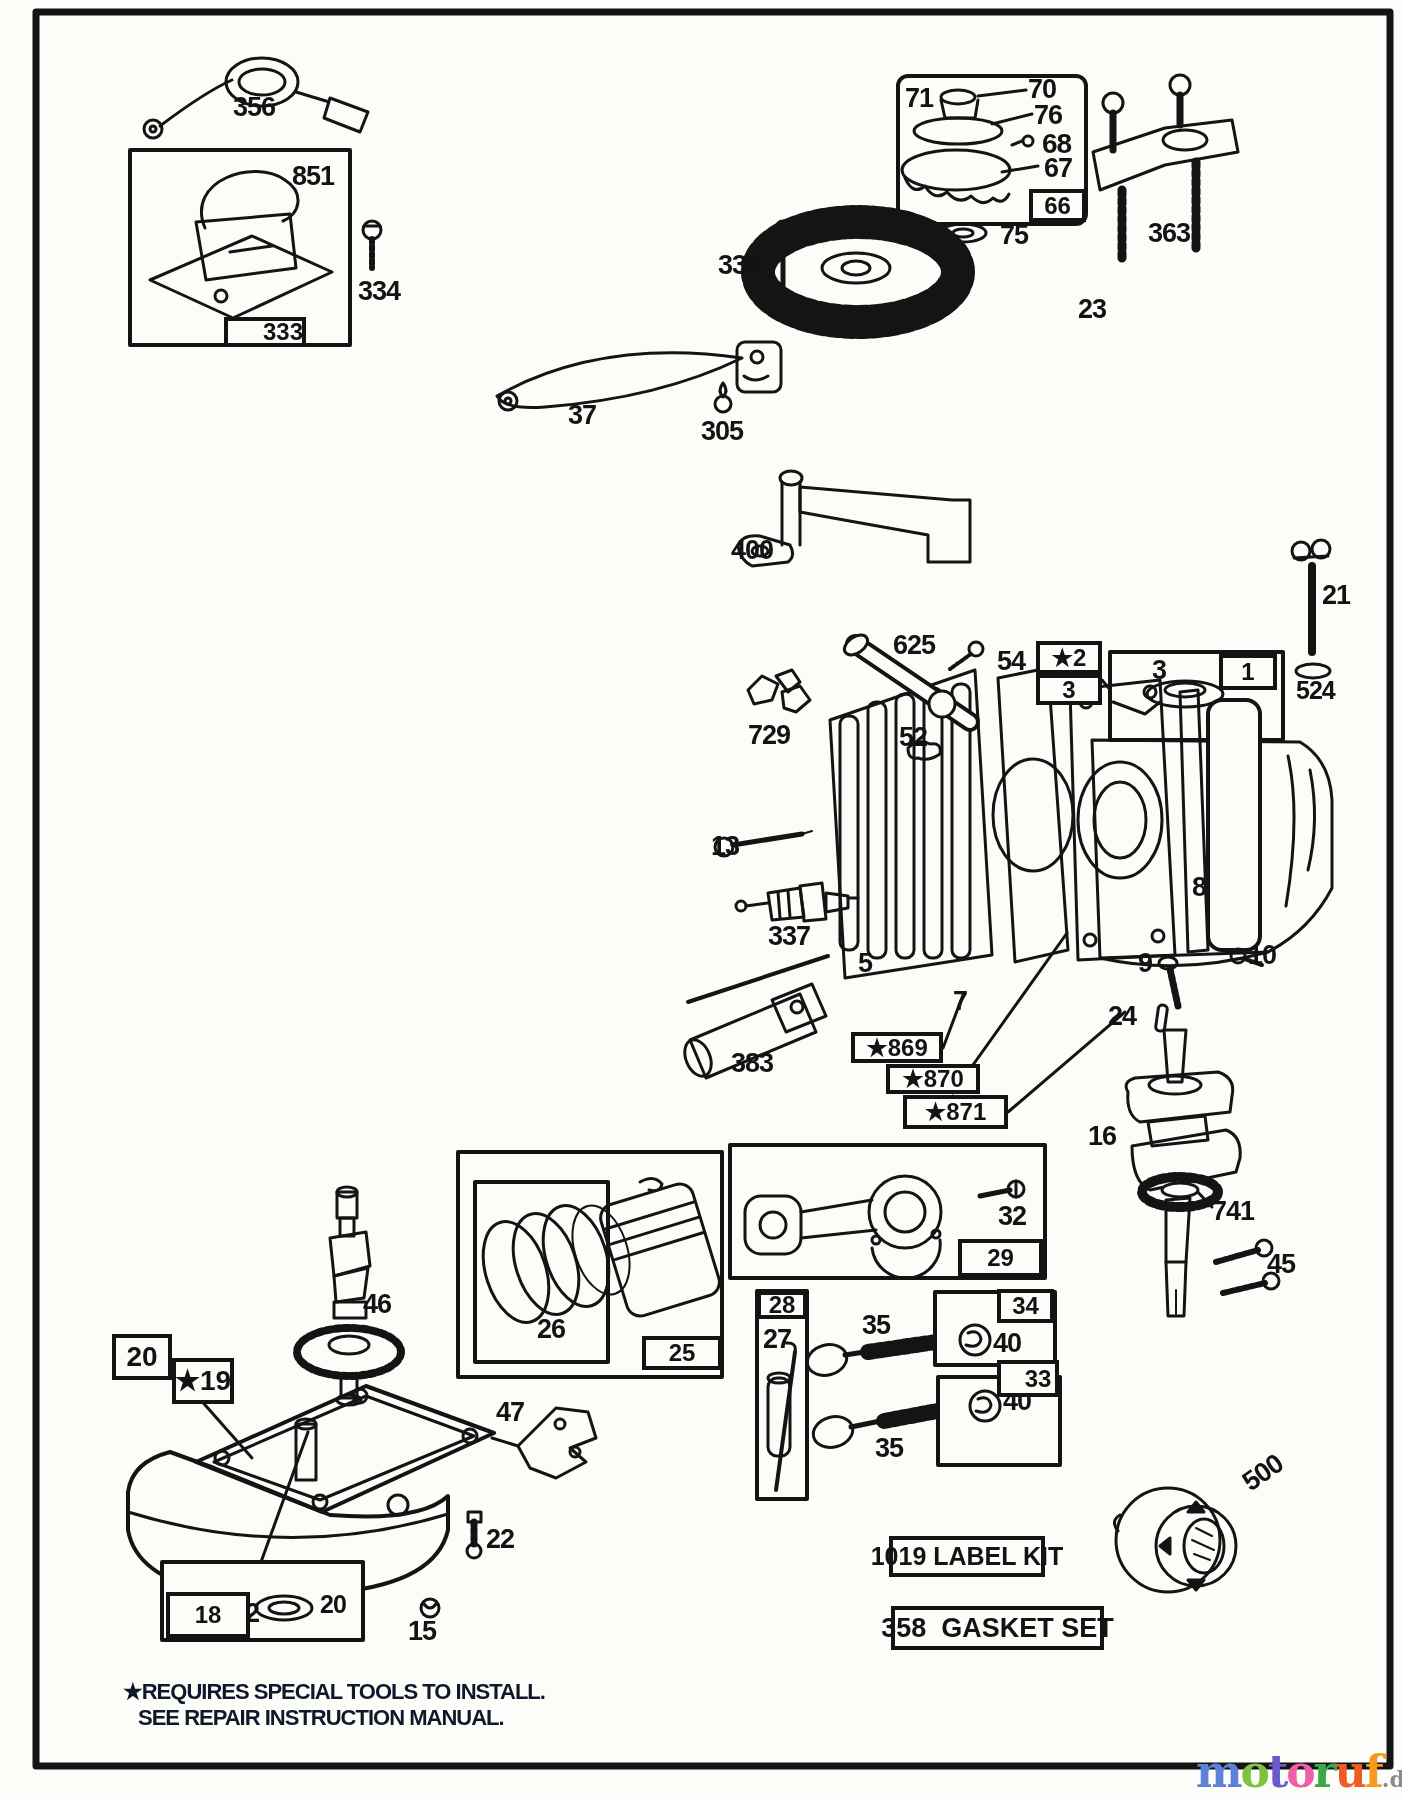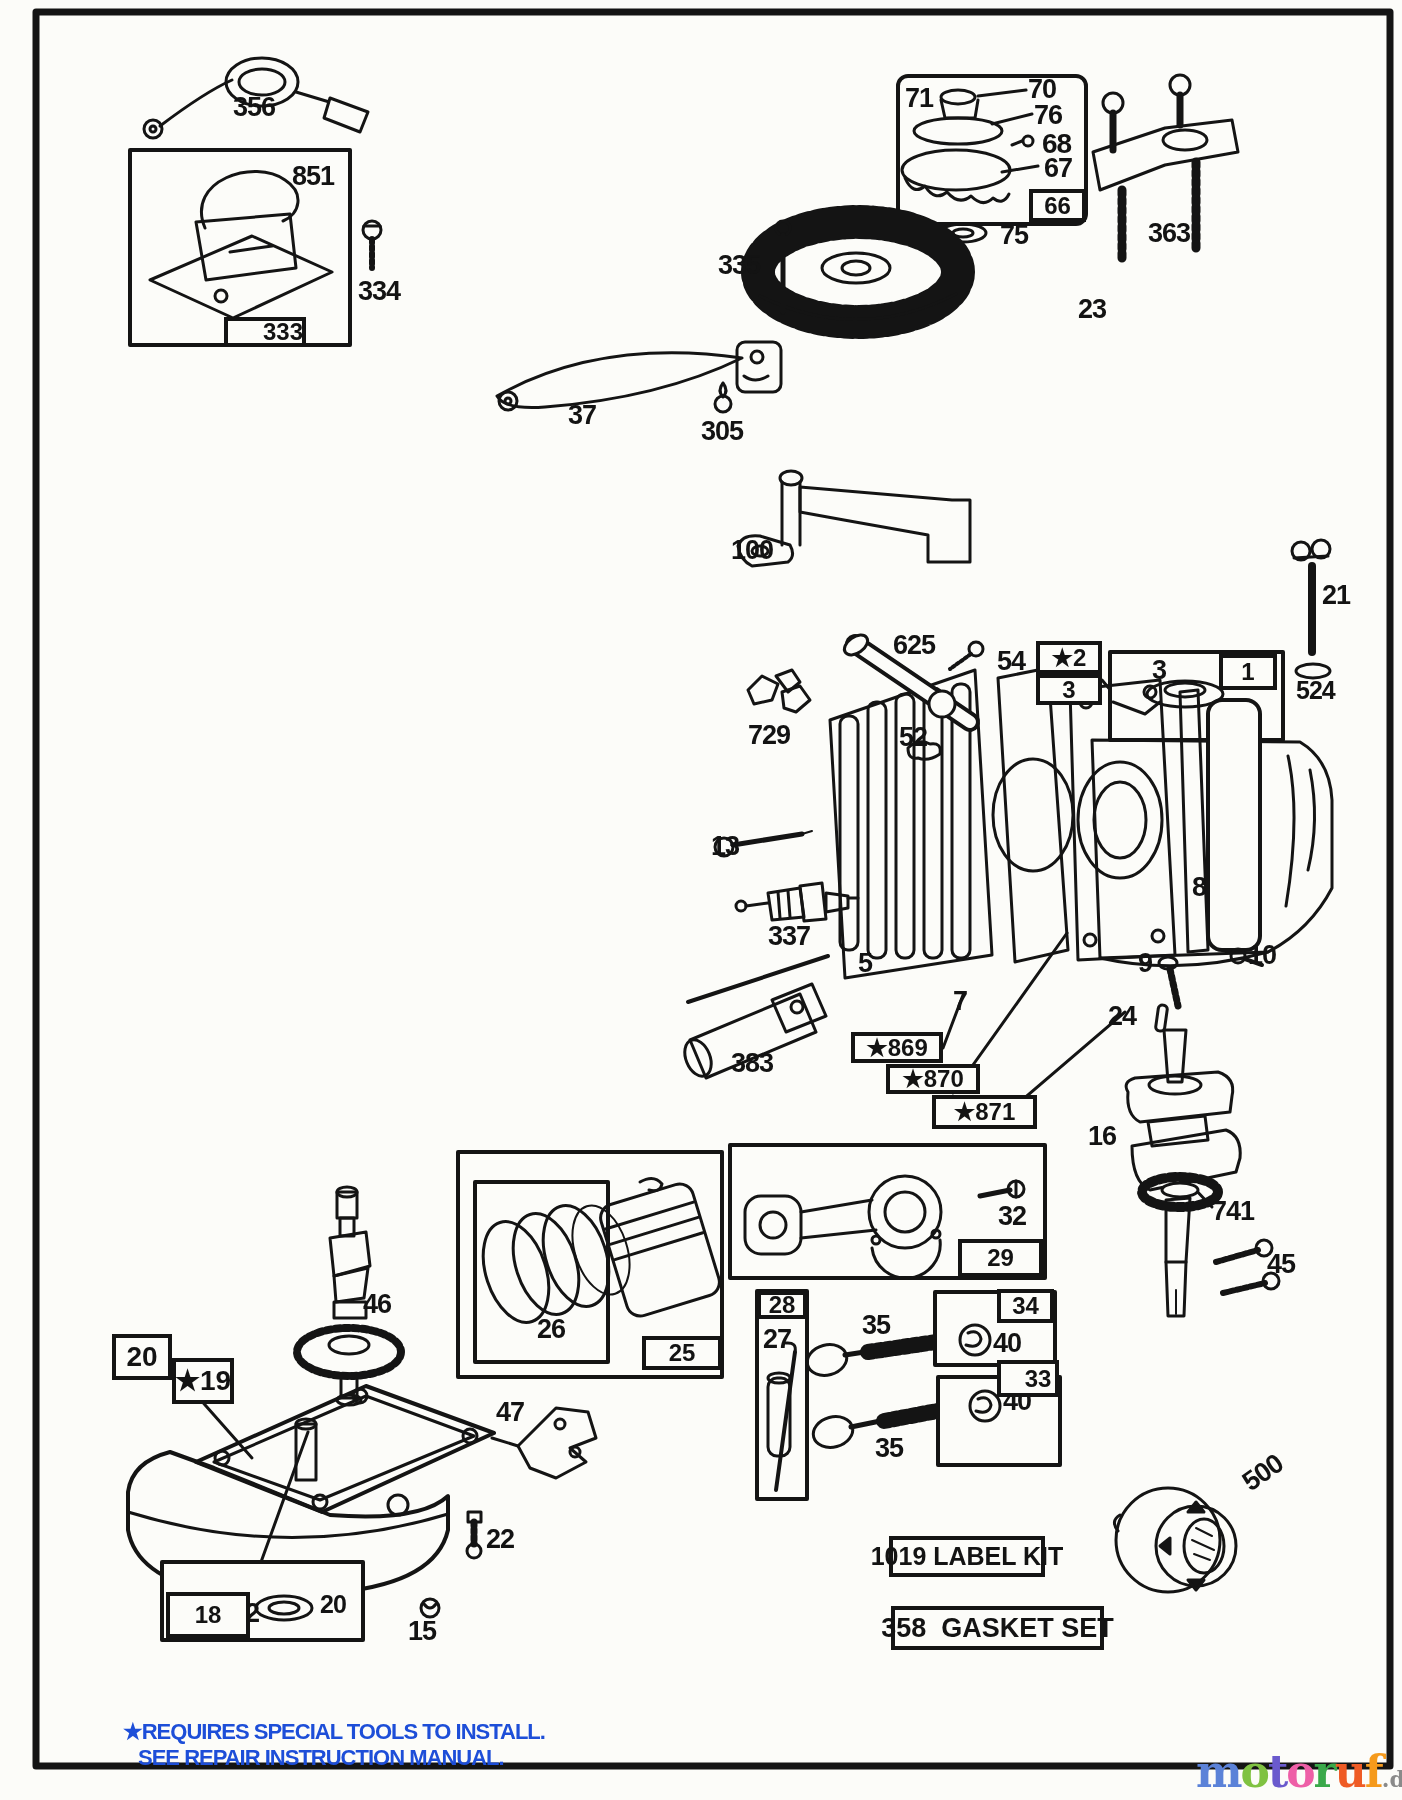--- a/index.html
+++ b/index.html
@@ -5,22 +5,22 @@
   html,body{margin:0;padding:0;background:#e8e8e8;}
   .page{position:relative;width:1402px;height:1800px;background:#fcfcf9;overflow:hidden;
         font-family:"Liberation Sans",sans-serif;}
   .art{position:absolute;left:0;top:0;z-index:1;}
   #labels-layer{position:absolute;left:0;top:0;width:100%;height:100%;z-index:2;}
   .plain-label{position:absolute;font:700 27px "Liberation Sans",sans-serif;color:#131313;
                letter-spacing:-1px;white-space:pre;transform-origin:left top;line-height:1;}
   .boxed-label{position:absolute;border:4px solid #141414;background:#fcfcf9;color:#131313;
                font:700 24px "Liberation Sans",sans-serif;display:flex;align-items:center;
                justify-content:center;white-space:pre;box-sizing:border-box;line-height:1;}
-  .footnote{position:absolute;z-index:3;font:700 22px "Liberation Sans",sans-serif;color:#1d4ed8;
-            letter-spacing:-1px;line-height:1;margin-top:40px;}
+  .footnote{position:absolute;z-index:3;font:700 22px "Liberation Sans",sans-serif;color:#0f172a;
+            letter-spacing:-1px;line-height:1;}
   #watermark{position:absolute;left:1196px;top:1750px;z-index:4;
              font:700 44px "DejaVu Serif",serif;letter-spacing:-2px;line-height:1;}
   #watermark .wm-suffix{font-size:22px;letter-spacing:0;}
 </style>
 </head>
 <body>
 
 <div class="page">
 
 <svg class="art" width="1402" height="1800" viewBox="0 0 1402 1800" fill="none" stroke="#141414" stroke-width="3" stroke-linecap="round" stroke-linejoin="round">
@@ -348,21 +348,21 @@
       <span class="plain-label" style="left: 1028px; top: 76px; text-align: center;">70</span>
       <span class="plain-label" style="left: 1034px; top: 102px;">76</span>
       <span class="plain-label" style="left: 1042px; top: 130px; font-size: 28px;">68</span>
       <span class="plain-label" style="left: 1044px; top: 155px;">67</span>
       <span class="plain-label" style="left: 1000px; top: 222px;">75</span>
       <span class="plain-label" style="left: 1078px; top: 296px;">23</span>
       <span class="plain-label" style="left: 1148px; top: 220px;">363</span>
       <span class="plain-label" style="left: 718px; top: 252px;">335</span>
       <span class="plain-label" style="left: 568px; top: 402px;">37</span>
       <span class="plain-label" style="left: 701px; top: 418px;">305</span>
-      <span class="plain-label" style="left: 731px; top: 537px;">100</span>
+      <span class="plain-label" style="left: 731px; top: 537px;">400</span>
       <span class="plain-label" style="left: 1322px; top: 582px;">21</span>
       <span class="plain-label" style="left: 1296px; top: 678px; font-size: 25px;">524</span>
       <span class="plain-label" style="left: 1152px; top: 657px;">3</span>
       <span class="plain-label" style="left: 997px; top: 648px;">54</span>
       <span class="plain-label" style="left: 893px; top: 632px;">625</span>
       <span class="plain-label" style="left: 899px; top: 724px;">52</span>
       <span class="plain-label" style="left: 748px; top: 722px;">729</span>
       <span class="plain-label" style="left: 711px; top: 833px;">13</span>
       <span class="plain-label" style="left: 768px; top: 923px;">337</span>
       <span class="plain-label" style="left: 858px; top: 950px;">5</span>
@@ -389,21 +389,21 @@
       <span class="plain-label" style="left: 320px; top: 1592px; font-size: 25px;">20</span>
       <span class="plain-label" style="left: 408px; top: 1618px; text-align: center;">15</span>
       <span class="plain-label" style="left: 1238px; top: 1474px; transform: rotate(-35deg);">500</span>
       <div class="boxed-label" style="left: 224px; top: 317px; width: 82px; height: 30px; padding-left: 36px;">333</div>
       <div class="boxed-label" style="left: 1029px; top: 189px; width: 57px; height: 33px;">66</div>
       <div class="boxed-label" style="left: 1036px; top: 641px; width: 66px; height: 33px;">★2</div>
       <div class="boxed-label" style="left: 1036px; top: 674px; width: 66px; height: 31px;">3</div>
       <div class="boxed-label" style="left: 1219px; top: 654px; width: 58px; height: 36px;">1</div>
       <div class="boxed-label" style="left: 851px; top: 1032px; width: 92px; height: 31px;">★869</div>
       <div class="boxed-label" style="left: 886px; top: 1064px; width: 94px; height: 30px;">★870</div>
-      <div class="boxed-label" style="left: 932px; top: 1095px; width: 105px; height: 34px;">★871</div>
+      <div class="boxed-label" style="left: 903px; top: 1095px; width: 105px; height: 34px;">★871</div>
       <div class="boxed-label" style="left: 642px; top: 1336px; width: 80px; height: 34px;">25</div>
       <div class="boxed-label" style="left: 958px; top: 1239px; width: 85px; height: 38px;">29</div>
       <div class="boxed-label" style="left: 757px; top: 1291px; width: 50px; height: 28px;">28</div>
       <div class="boxed-label" style="left: 997px; top: 1289px; width: 57px; height: 34px;">34</div>
       <div class="boxed-label" style="left: 997px; top: 1360px; width: 62px; height: 37px; padding-left: 20px;">33</div>
       <div class="boxed-label" style="left: 112px; top: 1334px; width: 60px; height: 46px; font-size: 28px;">20</div>
       <div class="boxed-label" style="left: 172px; top: 1334px; width: 62px; height: 46px; font-size: 28px; margin-top: 24px;">★19</div>
       <div class="boxed-label" style="left: 166px; top: 1592px; width: 84px; height: 46px; font-size: 24px;">18</div>
       <div class="boxed-label" style="left: 889px; top: 1536px; width: 156px; height: 41px; font-size: 25px;">1019 LABEL KIT</div>
       <div class="boxed-label" style="left: 891px; top: 1606px; width: 213px; height: 44px; font-size: 27px;">358  GASKET SET</div>

